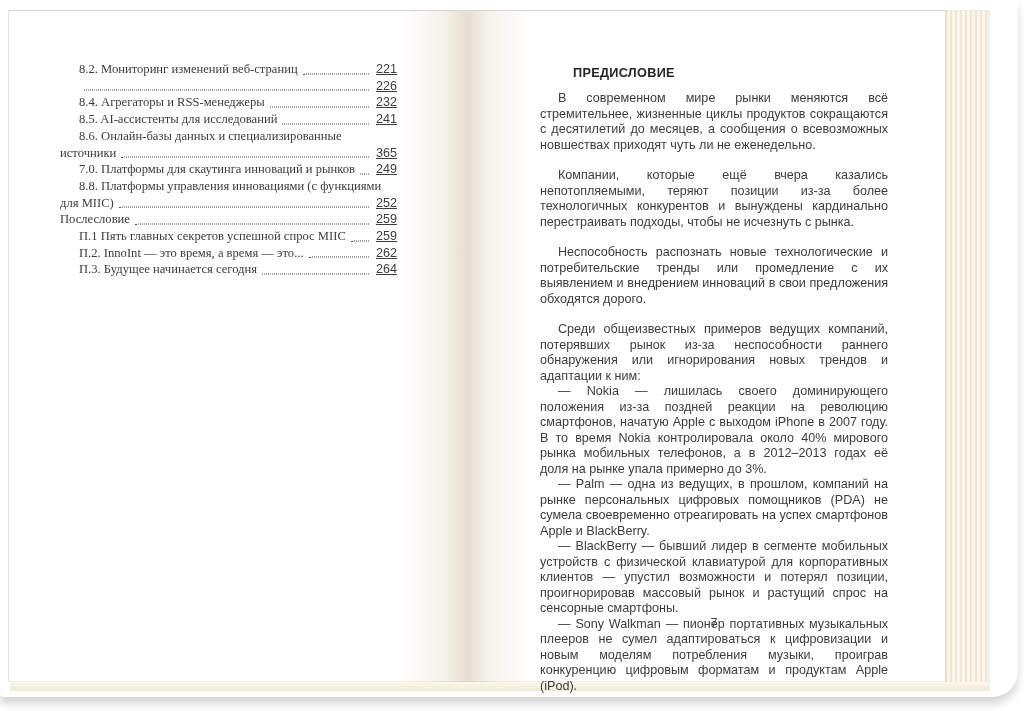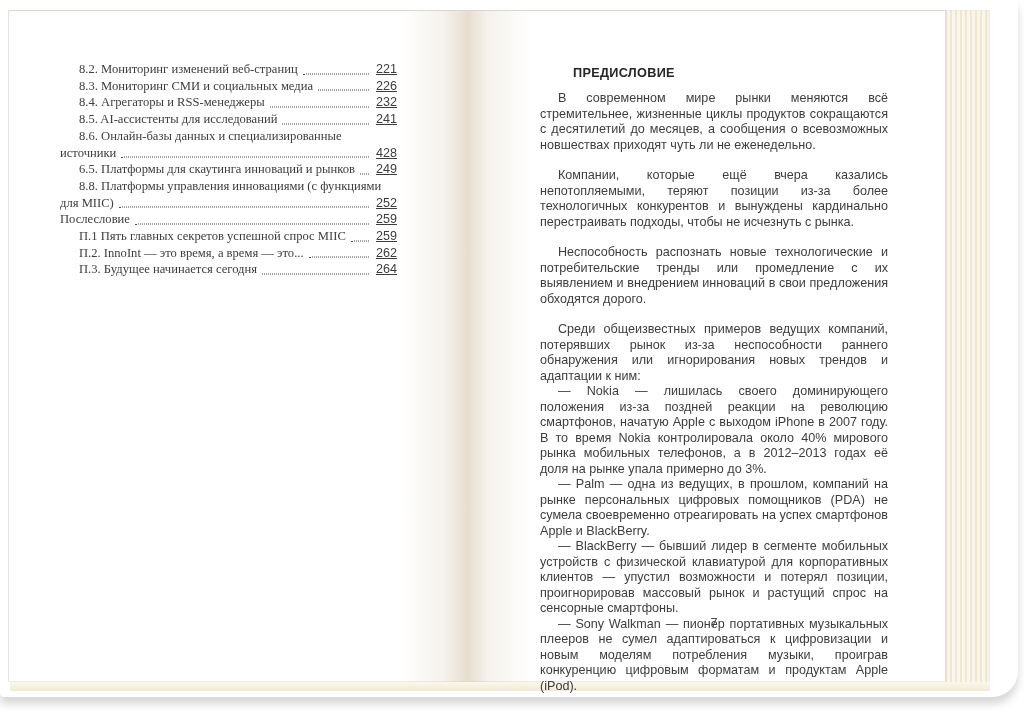--- a/index.html
+++ b/index.html
@@ -95,45 +95,44 @@
     <div class="sheet-bottom-line"></div>
 
     <div class="left-page">
       <div class="toc">
           <div class="toc-row indent">
     <span class="toc-text">8.2. Мониторинг изменений веб-страниц</span>
     <span class="toc-dots"></span>
     <span class="toc-page">221</span>
   </div>
           <div class="toc-row indent">
-    <span class="toc-text">8.3. Мониторинг СМИ и социальных медиа</span>
     <span class="toc-dots"></span>
     <span class="toc-page">226</span>
   </div>
           <div class="toc-row indent">
     <span class="toc-text">8.4. Агрегаторы и RSS-менеджеры</span>
     <span class="toc-dots"></span>
     <span class="toc-page">232</span>
   </div>
           <div class="toc-row indent">
     <span class="toc-text">8.5. AI-ассистенты для исследований</span>
     <span class="toc-dots"></span>
     <span class="toc-page">241</span>
   </div>
           <div class="toc-row indent nopage">
     <span class="toc-text">8.6. Онлайн-базы данных и специализированные</span>
 
   </div>
           <div class="toc-row">
     <span class="toc-text">источники</span>
     <span class="toc-dots"></span>
-    <span class="toc-page">428</span>
+    <span class="toc-page">365</span>
   </div>
           <div class="toc-row indent">
-    <span class="toc-text">6.5. Платформы для скаутинга инноваций и рынков</span>
+    <span class="toc-text">7.0. Платформы для скаутинга инноваций и рынков</span>
     <span class="toc-dots"></span>
     <span class="toc-page">249</span>
   </div>
           <div class="toc-row indent nopage">
     <span class="toc-text">8.8. Платформы управления инновациями (с функциями</span>
 
   </div>
           <div class="toc-row">
     <span class="toc-text">для MIIC)</span>
     <span class="toc-dots"></span>

